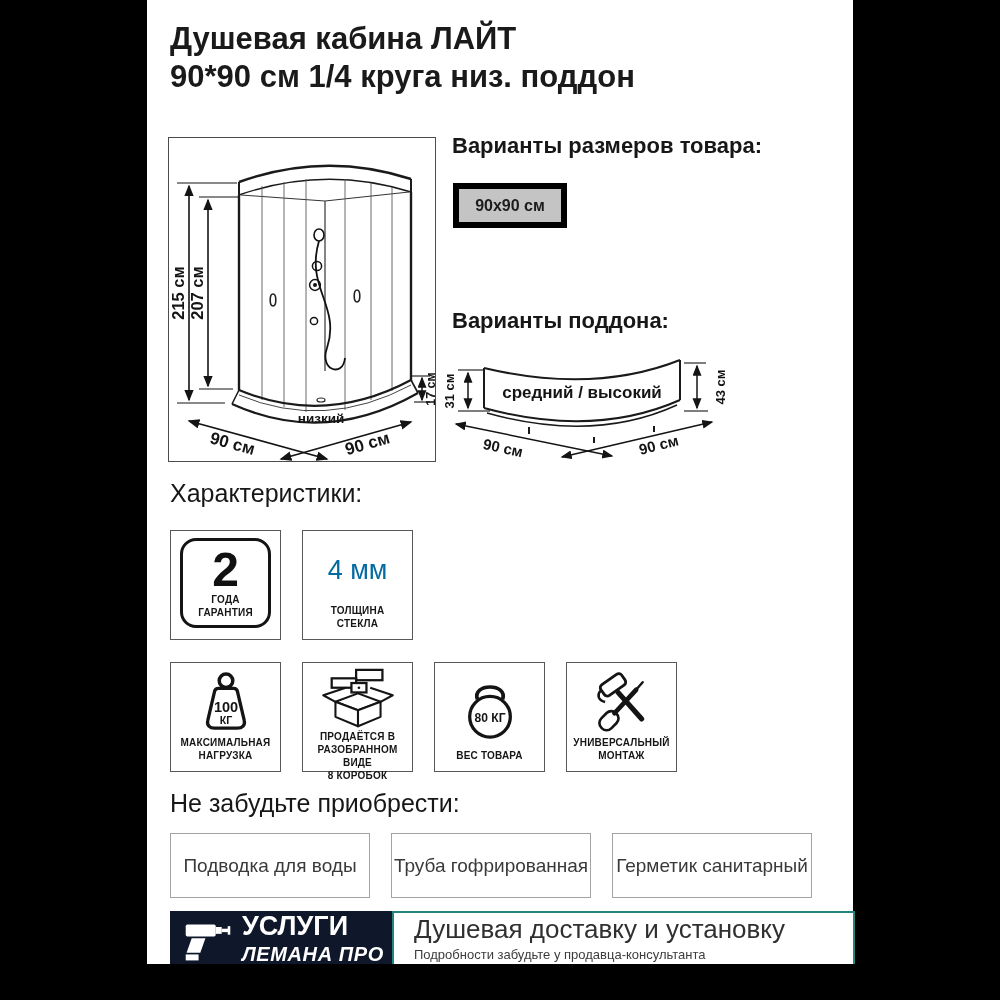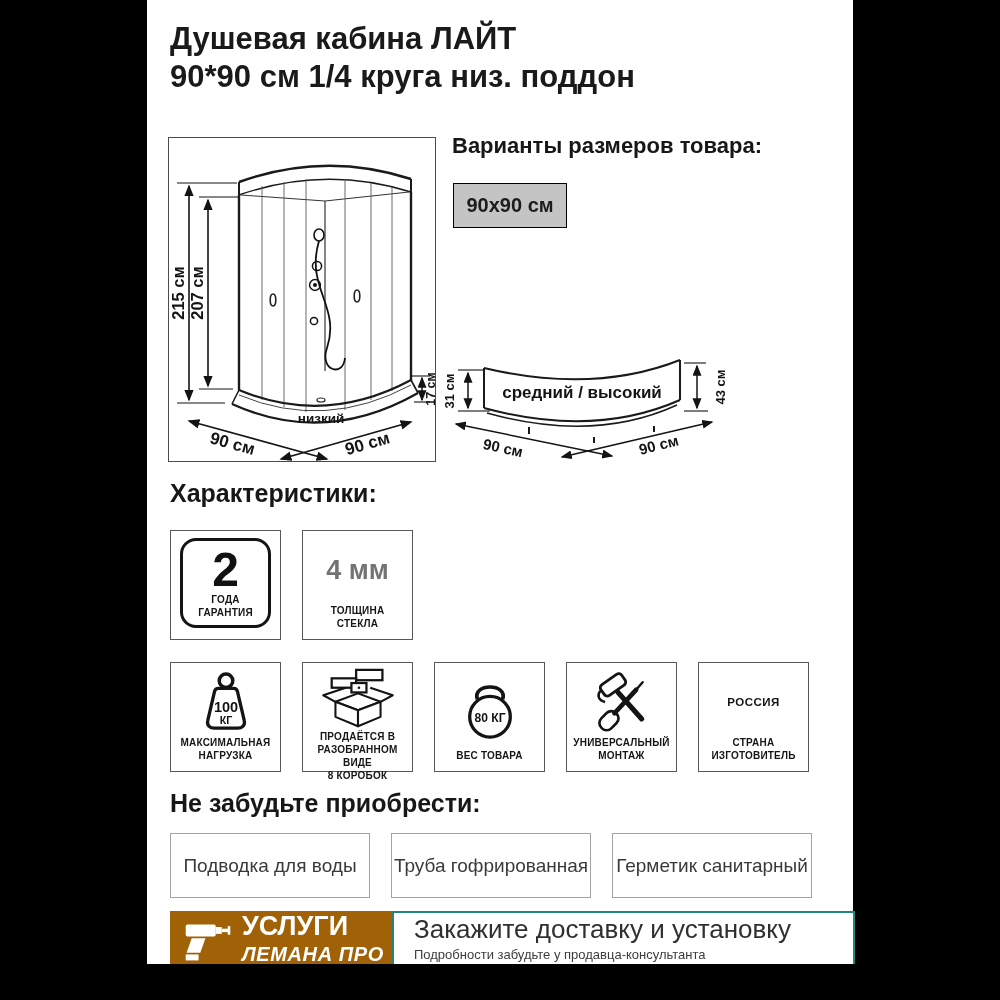--- a/index.html
+++ b/index.html
@@ -6,49 +6,49 @@
   .frame{position:relative;width:1000px;height:964px;background:#000;overflow:hidden;
          font-family:"Liberation Sans","DejaVu Sans",sans-serif;}
   .page{position:absolute;left:147px;top:0;width:706px;height:1000px;background:#fff;}
 
   .abs{position:absolute;}
   .title{left:23px;top:20px;width:600px;font-size:31px;font-weight:bold;color:#1a1a1a;line-height:38px;}
 
   .cabin-box{left:21px;top:137px;width:268px;height:325px;border:1px solid #4c4c4c;box-sizing:border-box;background:#fff;}
 
   .h2{font-size:22px;font-weight:bold;color:#171717;}
-  .h2b{font-size:25px;font-weight:bold;color:#171717;}
+  .h2b{font-size:25px;font-weight:normal;color:#171717;}
 
   .size-heading{left:305px;top:133px;}
-  .badge{left:306px;top:183px;width:114px;height:45px;background:#c4c4c4;border:1px solid #000000;
-         display:flex;align-items:center;justify-content:center;font-size:20px;font-weight:bold;color:#1c1c1c;box-sizing:border-box;}
+  .badge{left:306px;top:183px;width:114px;height:45px;background:#c4c4c4;border:6px solid #000000;
+         display:flex;align-items:center;justify-content:center;font-size:16px;font-weight:bold;color:#1c1c1c;box-sizing:border-box;}
   .tray-heading{left:305px;top:308px;}
   .tray-svg{left:297px;top:350px;}
 
   .char-heading{left:23px;top:479px;}
   .char-row{left:23px;display:flex;gap:21px;}
   .row1{top:530px;} .row2{top:662px;}
   .char-box{width:111px;height:110px;border:1px solid #585858;background:#fff;box-sizing:border-box;
             display:flex;flex-direction:column;align-items:center;padding:5px 2px 9px;}
   .char-icon{flex:1;display:flex;align-items:center;justify-content:center;width:100%;}
   .char-label{font-size:10px;font-weight:bold;text-align:center;white-space:pre-line;line-height:1.3;
               letter-spacing:.2px;color:#161616;}
-  .char-value-big{font-size:27px;font-weight:bold;color:#737373;}
+  .char-value-big{font-size:27px;font-weight:normal;color:#0369a1;}
   .char-value-mid{font-size:11.5px;font-weight:bold;color:#141414;letter-spacing:.5px;}
   .g-frame{width:91px;height:90px;border:3px solid #141414;border-radius:16px;display:flex;flex-direction:column;
            align-items:center;justify-content:center;box-sizing:border-box;margin-top:2px;}
   .g-num{font-size:48px;font-weight:bold;line-height:.95;color:#111;}
 
   .addons-heading{left:23px;top:789px;}
   .addons-row{left:23px;top:833px;display:flex;gap:21px;}
   .addon-box{width:200px;height:65px;border:1px solid #a3a3a3;background:#fff;box-sizing:border-box;
              display:flex;align-items:center;justify-content:center;font-size:19px;color:#3a3a3a;}
 
   .services{left:23px;top:911px;width:685px;height:56px;display:flex;}
-  .svc-brand{width:222px;background:#a16207;display:flex;align-items:center;padding-left:14px;box-sizing:border-box;}
+  .svc-brand{width:222px;background:#0f172a;display:flex;align-items:center;padding-left:14px;box-sizing:border-box;}
   .svc-brand-text{margin-left:10px;color:#fff;}
   .svc-brand-top{font-size:27px;font-weight:bold;line-height:1;}
   .svc-brand-bottom{font-size:20px;font-weight:bold;letter-spacing:.6px;margin-top:3px;font-style:italic;}
   .svc-cta{flex:1;background:#fff;border:2px solid #23857b;box-sizing:border-box;display:flex;flex-direction:column;
            justify-content:center;padding-left:20px;}
   .svc-cta-title{font-size:26px;color:#303030;line-height:1.05;}
   .svc-cta-sub{font-size:13px;color:#3c3c3c;margin-top:4px;}
 
   .art{right:2px;top:971px;font-size:15px;color:#c9c9cd;}
 
@@ -132,20 +132,21 @@
         <line x1="20" y1="283" x2="158" y2="321" stroke="#141414" stroke-width="1.6" marker-start="url(#cah)" marker-end="url(#cah)"></line>
         <line x1="112" y1="321" x2="242" y2="284" stroke="#141414" stroke-width="1.6" marker-start="url(#cah)" marker-end="url(#cah)"></line>
         <text transform="rotate(15 62 311)" x="62" y="311" font-size="17" text-anchor="middle" class="dim">90 см</text>
         <text transform="rotate(-16 200 311)" x="200" y="311" font-size="17" text-anchor="middle" class="dim">90 см</text>
       </svg>
     </div>
 
     <div class="abs h2 size-heading">Варианты размеров товара:</div>
     <div class="abs badge">90x90 см</div>
 
+    <div class="abs h2 tray-heading">Варианты поддона:</div>
     <div class="abs tray-svg">
       <svg width="290" height="118" viewBox="0 0 290 118">
         <defs>
           <marker id="tah" markerWidth="9" markerHeight="8" refX="6.5" refY="3" orient="auto-start-reverse" markerUnits="strokeWidth">
             <path d="M0,0 L7.5,3 L0,6 z" fill="#141414"></path>
           </marker>
         </defs>
 
         <path d="M40,18 Q150,44 236,10" fill="none" stroke="#1a1a1a" stroke-width="2"></path>
         <path d="M40,58 Q150,88 236,50" fill="none" stroke="#1a1a1a" stroke-width="2"></path>
@@ -242,27 +243,20 @@
             <path d="M12,21 C8,26 10,31 17,33" fill="none" stroke="#141414" stroke-width="2.6"></path>
             <line x1="31" y1="23" x2="56" y2="51" stroke="#141414" stroke-width="5.5" stroke-linecap="round"></line>
 
             <rect x="-7.5" y="-14" width="15" height="22" rx="7" transform="translate(19 55) rotate(45)" fill="#fff" stroke="#141414" stroke-width="2.8"></rect>
             <line x1="27" y1="45" x2="50" y2="20" stroke="#141414" stroke-width="5" stroke-linecap="round"></line>
             <line x1="50" y1="20" x2="57" y2="12" stroke="#141414" stroke-width="2.6" stroke-linecap="round"></line>
           </svg>
         </div>
         <div class="char-label">УНИВЕРСАЛЬНЫЙ
 МОНТАЖ</div>
-      </div>
-      <div class="char-box">
-        <div class="char-icon">
-          <span class="char-value-mid">РОССИЯ</span>
-        </div>
-        <div class="char-label">СТРАНА
-ИЗГОТОВИТЕЛЬ</div>
       </div>
     </div>
 
     <div class="abs h2b addons-heading">Не забудьте приобрести:</div>
     <div class="abs addons-row">
       <div class="addon-box">Подводка для воды</div>
       <div class="addon-box">Труба гофрированная</div>
       <div class="addon-box">Герметик санитарный</div>
     </div>
 
@@ -275,21 +269,21 @@
           <rect x="51" y="11" width="3" height="10" fill="#fff"></rect>
           <polygon points="9,25 25,25 19,42 3,42" fill="#fff"></polygon>
           <rect x="2" y="44" width="15" height="7" fill="#fff"></rect>
         </svg>
         <div class="svc-brand-text">
           <div class="svc-brand-top">УСЛУГИ</div>
           <div class="svc-brand-bottom">ЛЕМАНА ПРО</div>
         </div>
       </div>
       <div class="svc-cta">
-        <div class="svc-cta-title">Закажите доставку и установку</div>
+        <div class="svc-cta-title">Душевая доставку и установку</div>
         <div class="svc-cta-sub">Подробности забудьте у продавца-консультанта</div>
       </div>
     </div>
 
     <div class="abs art">арт.87039986</div>
 
   </div>
 </div>
 
 </body></html>

